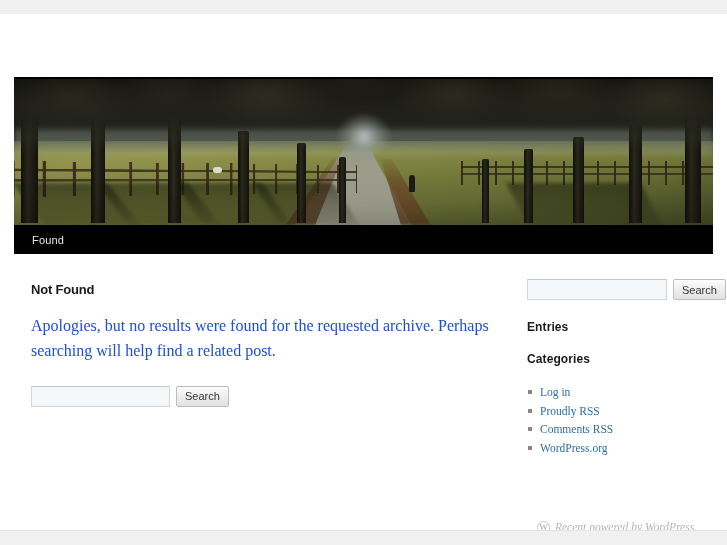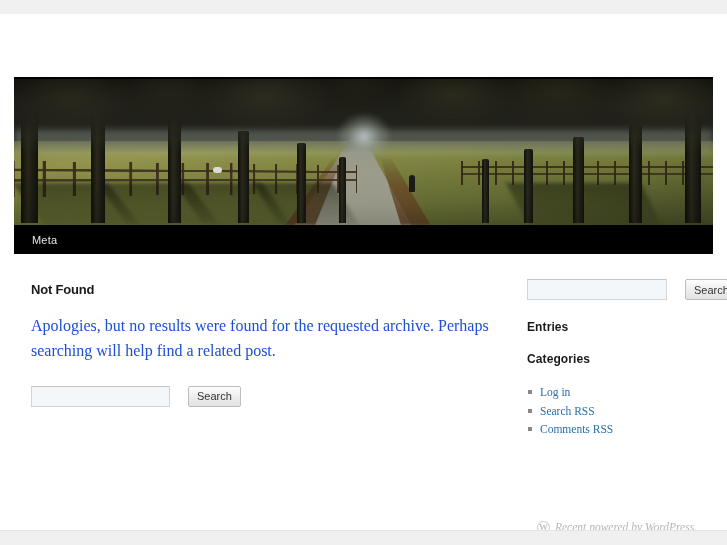--- a/index.html
+++ b/index.html
@@ -179,21 +179,21 @@
   .page-body {
     margin: 0 0 22px 0;
     width: 470px;
     font-family: "Liberation Serif", serif;
     font-size: 16px;
     line-height: 1.55;
     color: #1d4ed8;
   }
 
   
-  .search-form { display: flex; align-items: stretch; gap: 18px; }
+  .search-form { display: flex; align-items: stretch; gap: 6px; }
   .search-field {
     width: 140px; height: 21px;
     border: 1px solid #d4d4d4;
     border-top-color: #c6c6c6;
     background: #f4f7f9;
     font-family: "Liberation Sans", sans-serif;
     font-size: 11px;
     color: #444;
     padding: 0 4px;
     outline: none;
@@ -318,21 +318,21 @@
         <div class="hp-walker"></div>
         <div class="hp-canopy"></div>
         <div class="hp-gap"></div>
         <div class="hp-vignette"></div>
       </div>
     </div>
 
     <nav class="main-nav">
       <ul class="nav-menu">
         <li>
-          <a class="nav-link" href="#">Meta</a>
+          <a class="nav-link" href="#">Found</a>
         </li>
       </ul>
     </nav>
 
     <div class="site-main">
 
       <div class="content-col">
         <h1 class="page-title">Not Found</h1>
         <p class="page-body">Apologies, but no results were found for the requested archive. Perhaps searching will help find a related post.</p>
 
@@ -359,24 +359,27 @@
         <div class="widget">
           <h3 class="widget-title">Categories</h3>
         </div>
 
         <div class="widget">
           <ul>
             <li>
               <a href="#">Log in</a>
             </li>
             <li>
-              <a href="#">Search RSS</a>
+              <a href="#">Proudly RSS</a>
             </li>
             <li>
               <a href="#">Comments RSS</a>
+            </li>
+            <li>
+              <a href="#">WordPress.org</a>
             </li>
           </ul>
         </div>
 
       </aside>
     </div>
 
     <footer class="site-footer">
       <a class="footer-credit" href="#">
         <span class="wp-logo">W</span>

